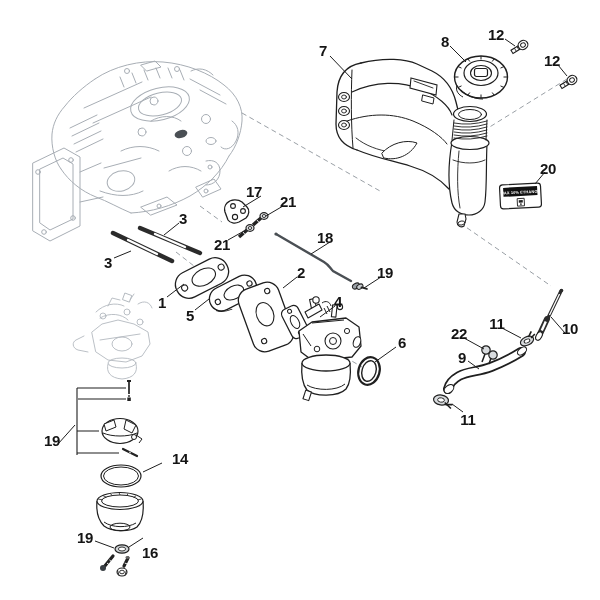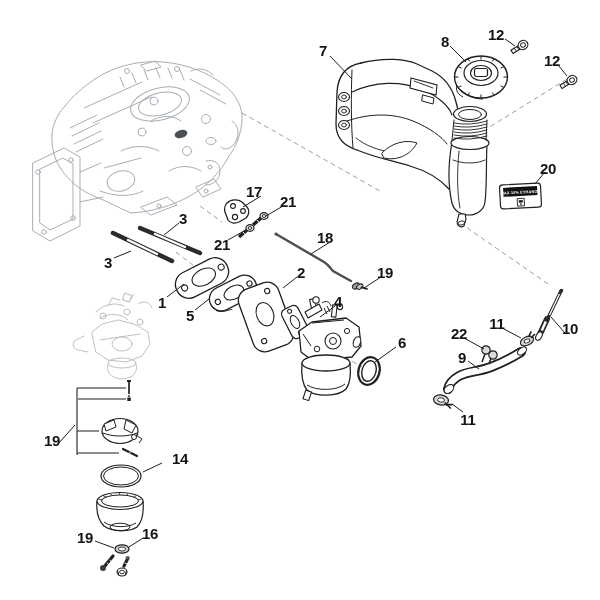--- a/index.html
+++ b/index.html
@@ -397,14 +397,14 @@
 <div class="callout" style="left:338px;top:301px">4</div>
 <div class="callout" style="left:402px;top:342px">6</div>
 <div class="callout" style="left:459px;top:333px">22</div>
 <div class="callout" style="left:462px;top:357px">9</div>
 <div class="callout" style="left:497px;top:323px">11</div>
 <div class="callout" style="left:570px;top:328px">10</div>
 <div class="callout" style="left:468px;top:419px">11</div>
 <div class="callout" style="left:52px;top:440px">19</div>
 <div class="callout" style="left:180px;top:458px">14</div>
 <div class="callout" style="left:85px;top:537px">19</div>
-<div class="callout" style="left:150px;top:533px">16</div>
+<div class="callout" style="left:150px;top:552px">16</div>
 </div>
 
 </body></html>

